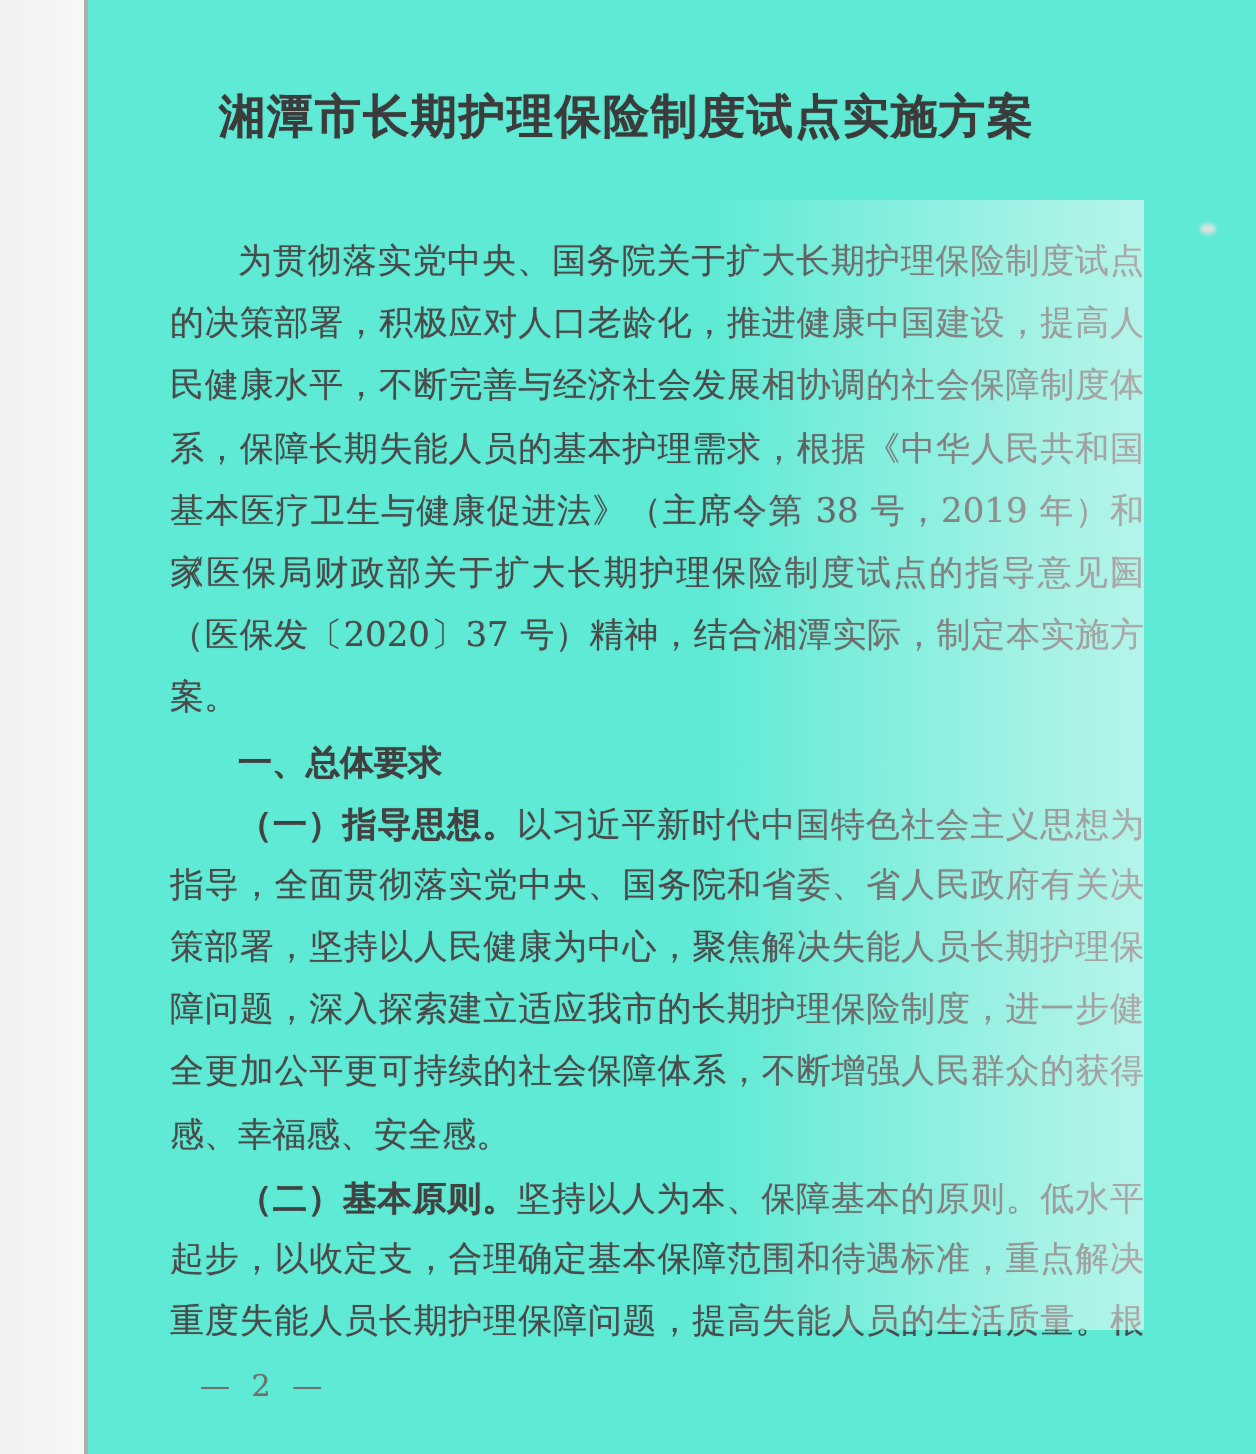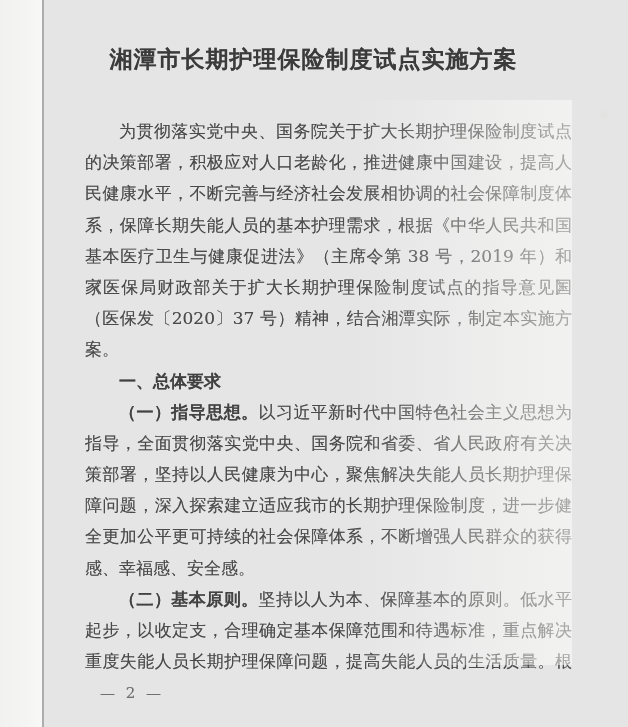--- a/index.html
+++ b/index.html
@@ -1,18 +1,18 @@
 <!DOCTYPE html>
 <html><head>
 <meta charset="utf-8">
 <style>
   html,body{margin:0;padding:0;background:#ffffff;}
   .page{
     position:relative;width:628px;height:727px;overflow:hidden;
-    background:#e5e5e5;
+    background:#5eead4;
     font-family:"DejaVu Serif","Liberation Serif",serif;
   }
   .left-strip{
     position:absolute;left:0;top:0;width:42px;height:727px;
     background:linear-gradient(90deg,#f1f1f0 0%,#f5f5f4 70%,#f8f8f7 100%);
   }
   .scan-line{
     position:absolute;left:42px;top:0;width:2px;height:727px;
     background:#adadad;
   }

